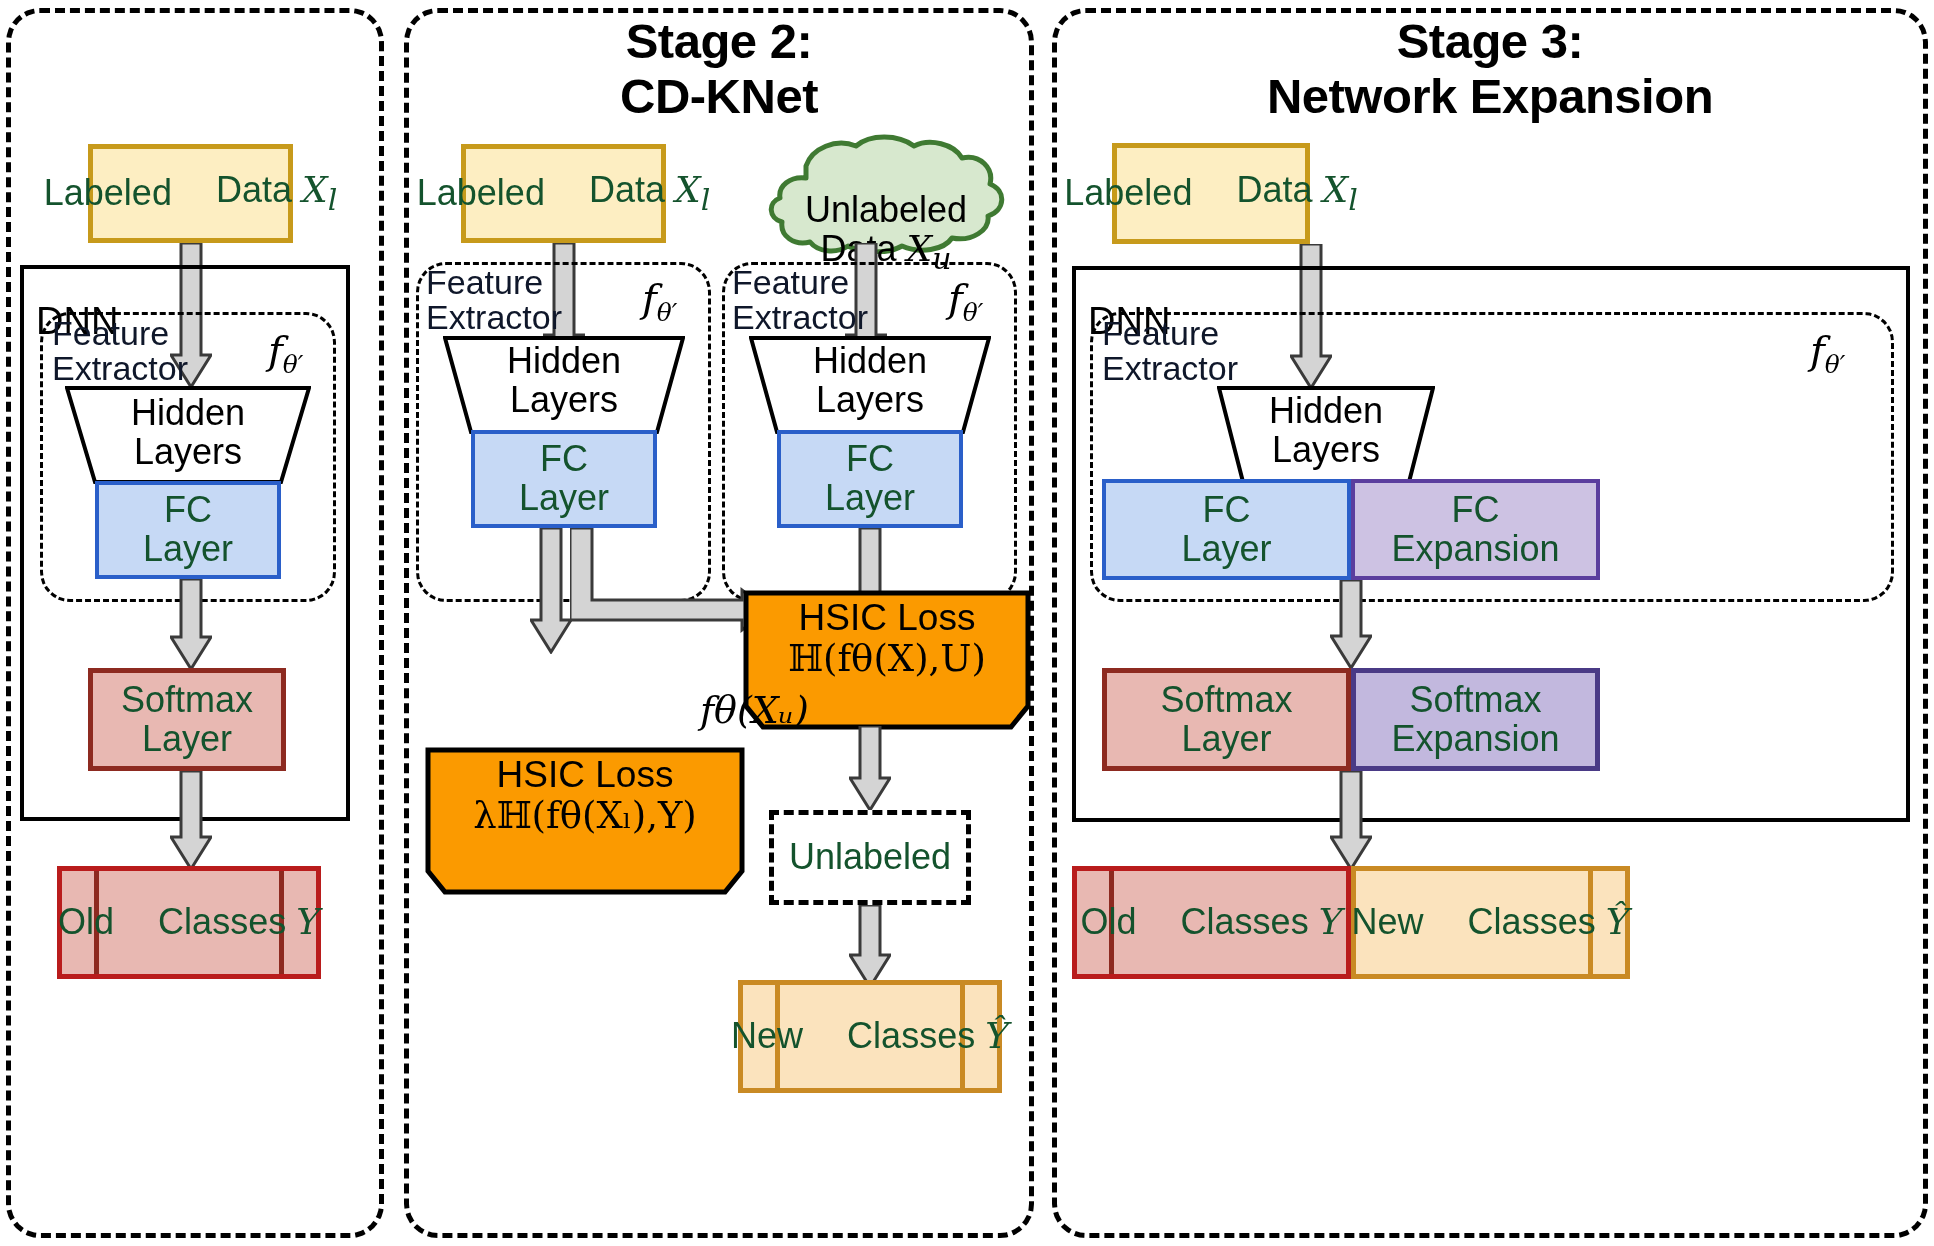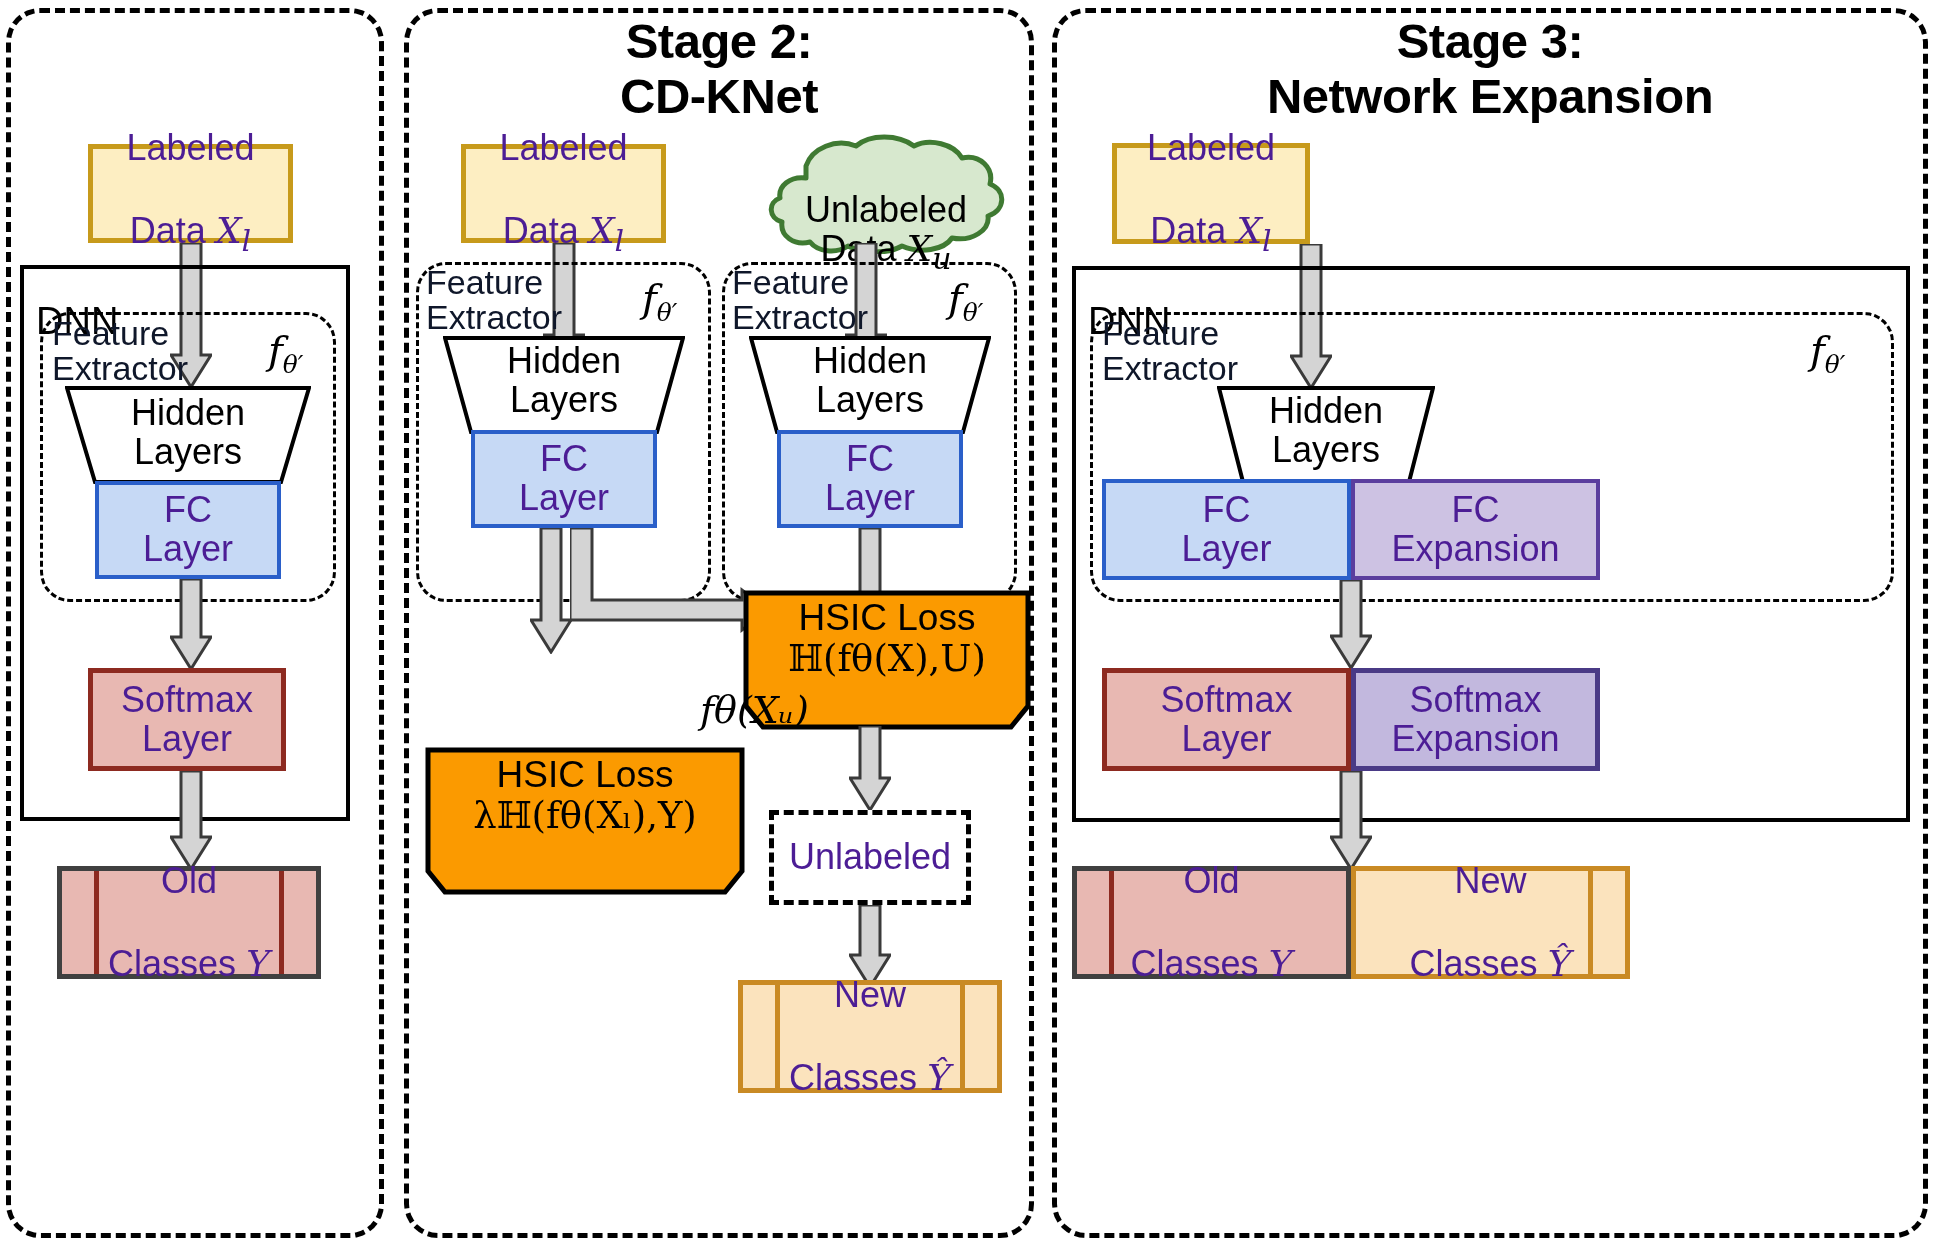--- a/index.html
+++ b/index.html
@@ -32,27 +32,27 @@
     line-height: 1.12;
     color: #000;
     letter-spacing: -0.5px;
     white-space: pre-line;
   }
 
   
   .box {
     position: absolute;
     display: flex;
-    flex-direction: column;
+    flex-direction: row;
     align-items: center;
     justify-content: center;
     text-align: center;
     font-size: 36px;
     line-height: 1.08;
-    color: #4c1d95;
+    color: #14532d;
     gap: 44px;
   }
   .box .ln { display:block; white-space: nowrap; }
 
   .box-labeled {
     background: #fdeec2;
     border: 5px solid #c79a1b;
   }
   .box-clustered {
     background: #c7e0bd;
@@ -69,21 +69,21 @@
   .box-softmax {
     background: #e8b8b2;
     border: 5px solid #8d2a20;
   }
   .box-softmax-exp {
     background: #c2b8de;
     border: 5px solid #4a3a86;
   }
   .box-oldclass {
     background: #e8b8b2;
-    border: 5px solid #404040;
+    border: 5px solid #b91c1c;
   }
   .box-newclass {
     background: #fbe3bd;
     border: 5px solid #c98a24;
   }
   .box-dashed-plain {
     background: #fff;
     border: 5px dashed #000;
   }
 

